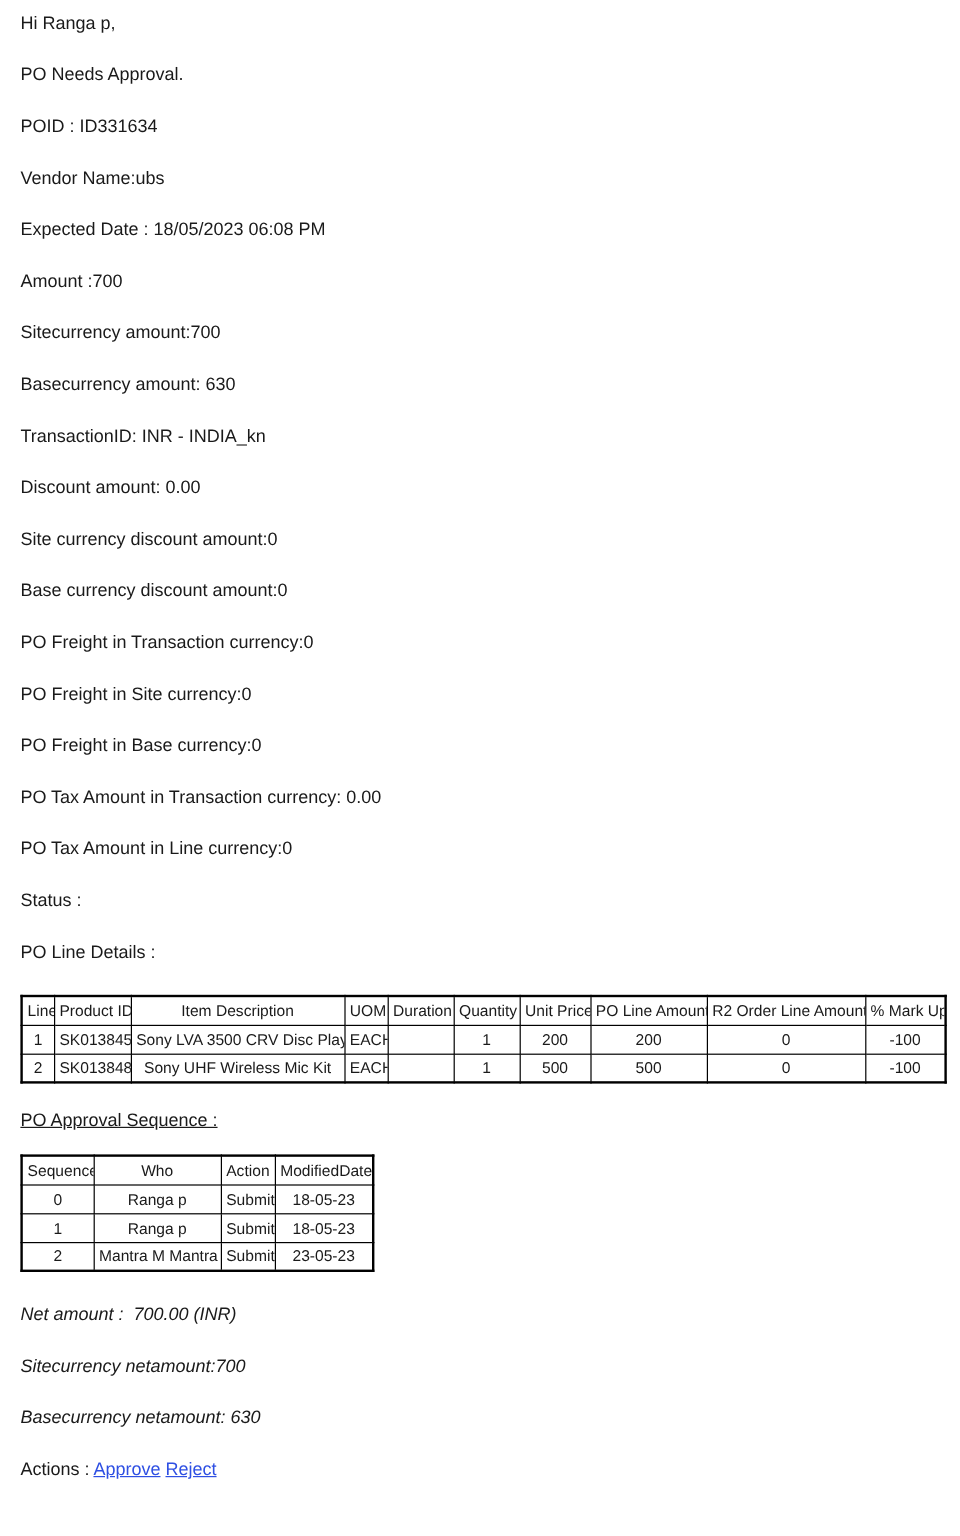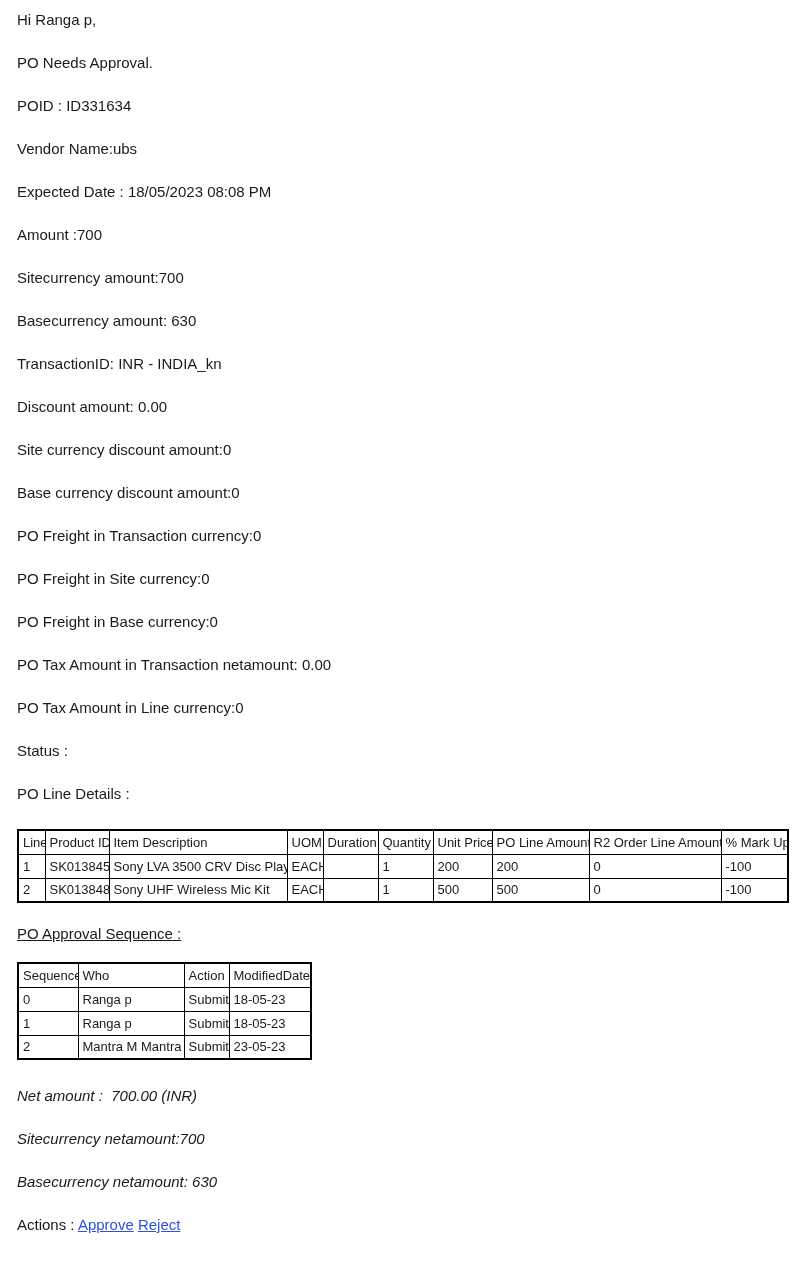--- a/index.html
+++ b/index.html
@@ -32,21 +32,21 @@
   }
   table {
     border-collapse: collapse;
     table-layout: fixed;
     border: 2px solid #000;
   }
   th, td {
     border: 1px solid #000;
     font-size: 13px;
     font-weight: normal;
-    text-align: left;
+    text-align: center;
     vertical-align: middle;
     padding: 2px 4px;
     height: 24px;
     overflow: hidden;
     white-space: nowrap;
   }
   #po-line-table { width: 770px; margin-top: 14px; }
   #approval-table { width: 293px; margin-top: 20px; }
   #po-approval-heading { margin-top: 23px; text-decoration: underline; }
   #net-amount-block { margin-top: 28px; font-style: italic; }
@@ -60,32 +60,32 @@
 </head>
 <body>
 
 <div class="content">
 
   <div>
       <p class="para">Hi Ranga p,</p>
       <p class="para">PO Needs Approval.</p>
       <p class="para">POID : ID331634</p>
       <p class="para">Vendor Name:ubs</p>
-      <p class="para">Expected Date : 18/05/2023 08:08 PM</p>
+      <p class="para">Expected Date : 18/05/2023 06:08 PM</p>
       <p class="para">Amount :700</p>
       <p class="para">Sitecurrency amount:700</p>
       <p class="para">Basecurrency amount: 630</p>
       <p class="para">TransactionID: INR - INDIA_kn</p>
       <p class="para">Discount amount: 0.00</p>
       <p class="para">Site currency discount amount:0</p>
       <p class="para">Base currency discount amount:0</p>
       <p class="para">PO Freight in Transaction currency:0</p>
       <p class="para">PO Freight in Site currency:0</p>
       <p class="para">PO Freight in Base currency:0</p>
-      <p class="para">PO Tax Amount in Transaction netamount: 0.00</p>
+      <p class="para">PO Tax Amount in Transaction currency: 0.00</p>
       <p class="para">PO Tax Amount in Line currency:0</p>
       <p class="para">Status :</p>
       <p class="para">PO Line Details :</p>
     </div>
 
   <table id="po-line-table">
     <colgroup>
       <col style="width:27px">
         <col style="width:64px">
         <col style="width:178px">

